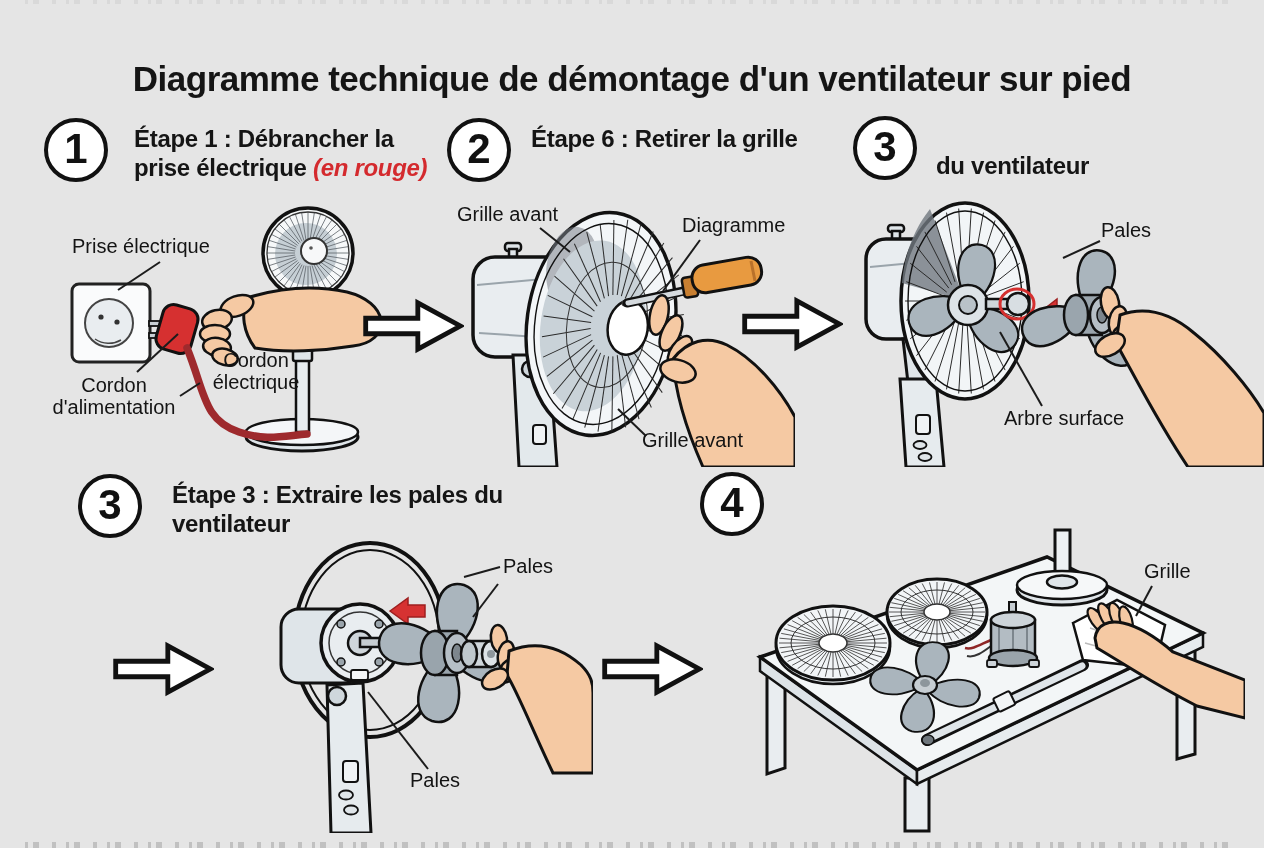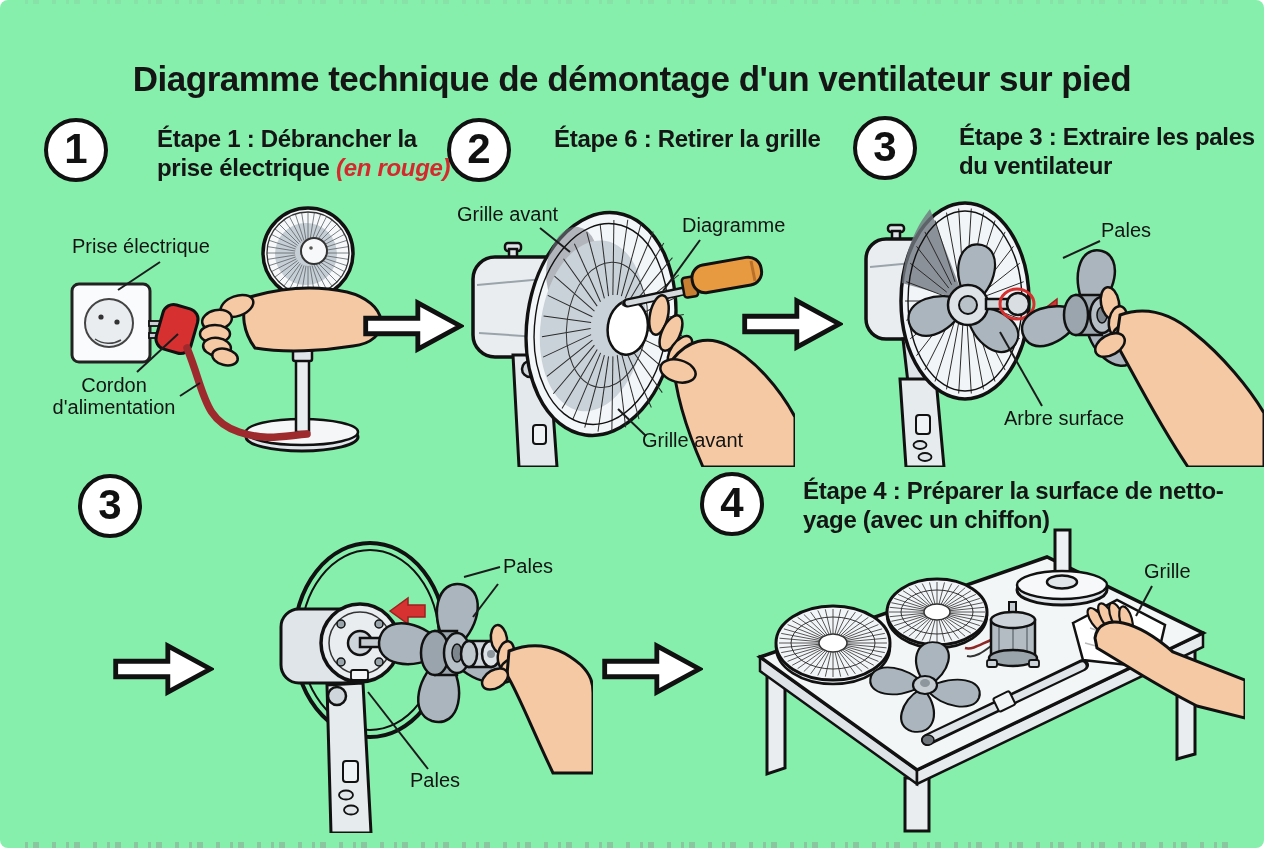--- a/index.html
+++ b/index.html
@@ -1,33 +1,33 @@
 <!DOCTYPE html>
 <html><head>
 <meta charset="utf-8">
 <style>
   html,body{margin:0;padding:0;background:#ffffff;}
   .canvas{
     position:relative;width:1264px;height:848px;margin:0 auto;
-    background:#86efac;overflow:hidden;
-    font-family:"Liberation Sans","DejaVu Sans",sans-serif;color:#141414;border-radius:8px;
+    background:#e5e5e5;overflow:hidden;
+    font-family:"Liberation Sans","DejaVu Sans",sans-serif;color:#141414;
   }
   .page-title{
     position:absolute;top:36px;left:0;width:100%;text-align:center;
     font-size:35px;font-weight:bold;letter-spacing:-0.5px;color:#151515;
   }
   .step-circle{
     position:absolute;width:64px;height:64px;border:4px solid #111;border-radius:50%;
     display:flex;align-items:center;justify-content:center;
     font-size:42px;font-weight:bold;color:#111;background:#fff;box-sizing:border-box;
     padding-bottom:2px;
   }
   .step-text{
     position:absolute;font-size:24px;font-weight:bold;line-height:1.22;
-    letter-spacing:-0.3px;color:#151515;margin-left:23px;
+    letter-spacing:-0.3px;color:#151515;
   }
   .red-text{color:#d42a2e;font-style:italic;}
   .part-label{
     position:absolute;font-size:20px;line-height:1.1;color:#141414;z-index:6;white-space:nowrap;
   }
   .part-label.wrap{white-space:normal;text-align:center;}
   .illus{position:absolute;z-index:2;}
   .flow-arrow{position:absolute;z-index:3;}
   #leader-overlay{position:absolute;left:0;top:0;z-index:5;pointer-events:none;}
   .cutoff-strip{
@@ -59,35 +59,35 @@
       <span>2</span>
     </div>
   <div class="step-text" style="left:531px;top:124px;width:280px">
     <span>Étape 6 : Retirer la grille</span><br>
   </div>
 
   <div class="step-circle" style="left:853px;top:116px">
       <span>3</span>
     </div>
   <div class="step-text" style="left:936px;top:122px;width:300px">
-    <span>Étape 3 : Extraire les pales</span><br>
+    <br>
     <span>du ventilateur</span>
   </div>
 
   <div class="step-circle" style="left:78px;top:474px">
       <span>3</span>
     </div>
+  <div class="step-text" style="left:172px;top:480px;width:340px">
+    <span>Étape 3 : Extraire les pales du</span><br>
+    <span>ventilateur</span>
+  </div>
 
   <div class="step-circle" style="left:700px;top:472px">
       <span>4</span>
     </div>
-  <div class="step-text" style="left:780px;top:476px;width:440px">
-    <span>Étape 4 : Préparer la surface de netto-</span><br>
-    <span>yage (avec un chiffon)</span>
-  </div>
 
   <svg class="flow-arrow" style="left:362px;top:298px" width="102" height="56" viewBox="0 0 104 58">
     <polygon points="3,21 57,21 57,5 101,29 57,53 57,37 3,37" fill="#fff" stroke="#111" stroke-width="5" stroke-linejoin="miter"></polygon>
   </svg>
   <svg class="flow-arrow" style="left:741px;top:296px" width="102" height="56" viewBox="0 0 104 58">
     <polygon points="3,21 57,21 57,5 101,29 57,53 57,37 3,37" fill="#fff" stroke="#111" stroke-width="5" stroke-linejoin="miter"></polygon>
   </svg>
   <svg class="flow-arrow" style="left:112px;top:641px" width="102" height="56" viewBox="0 0 104 58">
     <polygon points="3,21 57,21 57,5 101,29 57,53 57,37 3,37" fill="#fff" stroke="#111" stroke-width="5" stroke-linejoin="miter"></polygon>
   </svg>
@@ -588,20 +588,21 @@
       <line x1="1042" y1="406" x2="1000" y2="332"></line>
       <line x1="500" y1="567" x2="464" y2="577"></line>
       <line x1="498" y1="584" x2="473" y2="617"></line>
       <line x1="428" y1="769" x2="368" y2="692"></line>
       <line x1="1152" y1="586" x2="1136" y2="616"></line>
     </g>
   </svg>
 
   <div class="part-label" style="left:72px;top:235px">Prise électrique</div>
   <div class="part-label wrap" style="left:28px;top:374px;width:172px">Cordon d'alimentation</div>
+  <div class="part-label wrap" style="left:201px;top:349px;width:110px">Cordon électrique</div>
 
   <div class="part-label" style="left:457px;top:203px">Grille avant</div>
   <div class="part-label" style="left:682px;top:214px">Diagramme</div>
   <div class="part-label" style="left:642px;top:429px">Grille avant</div>
 
   <div class="part-label" style="left:1101px;top:219px">Pales</div>
   <div class="part-label" style="left:1004px;top:407px">Arbre surface</div>
 
   <div class="part-label" style="left:503px;top:555px">Pales</div>
   <div class="part-label" style="left:410px;top:769px">Pales</div>

